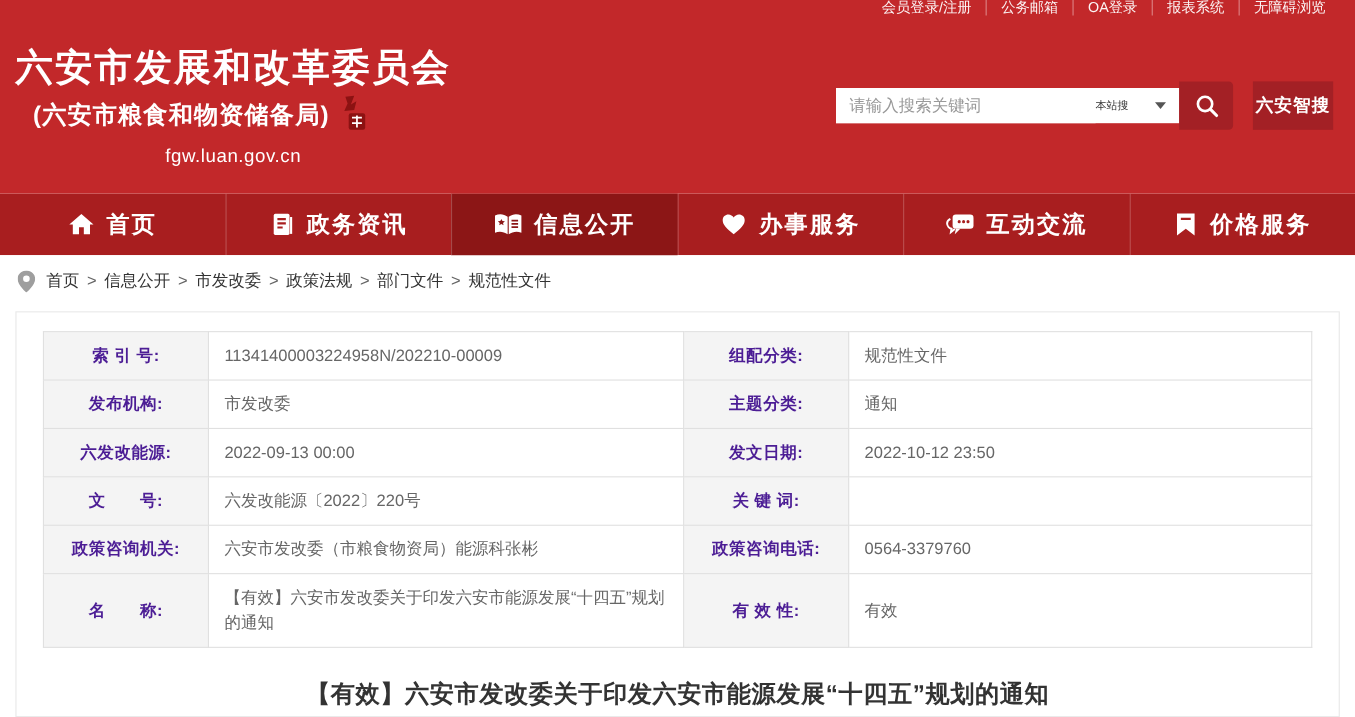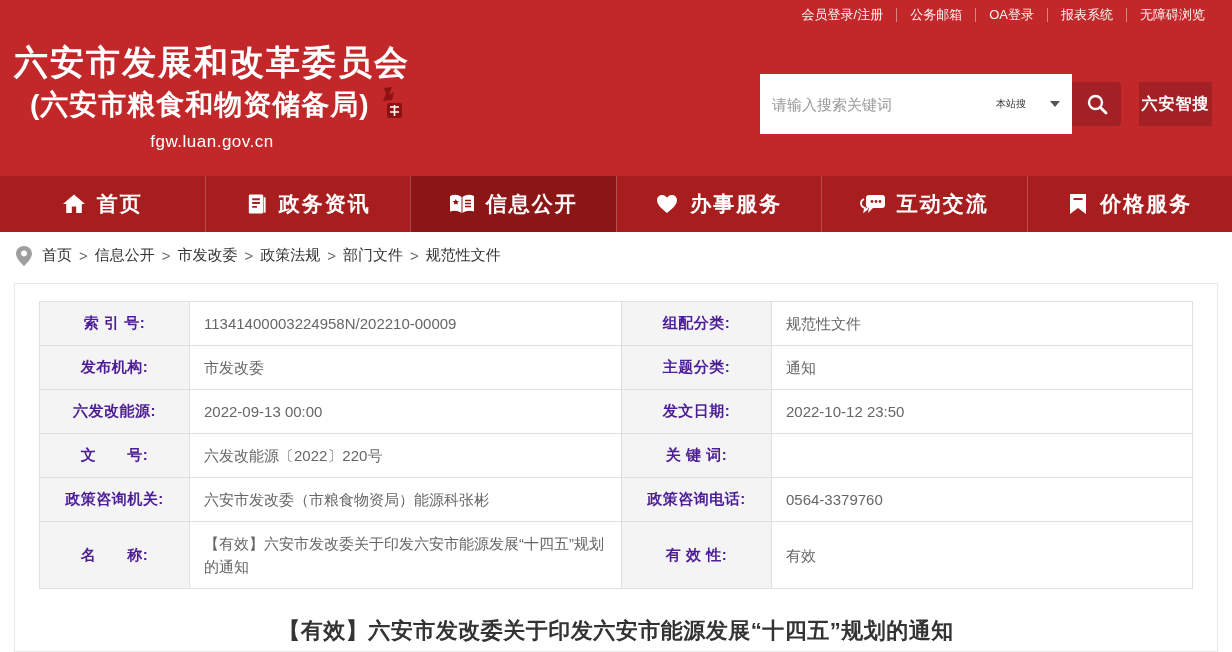--- a/index.html
+++ b/index.html
@@ -1,34 +1,34 @@
 <!DOCTYPE html>
 <html><head>
 <meta charset="utf-8">
 <style>
   * { margin:0; padding:0; box-sizing:border-box; }
   html,body { width:1232px; height:652px; overflow:hidden; background:#fff;
               font-family:"Liberation Sans","DejaVu Sans",sans-serif; }
 
   
   .masthead { position:relative; background:#c2282a; height:176px; }
-  .topbar { height:30px; display:flex; justify-content:flex-end; align-items:center; padding-right:14px; }
+  .topbar { height:30px; display:flex; justify-content:flex-end; align-items:flex-start; padding-right:14px; }
   .topbar a { color:#fff; opacity:.95; font-size:13px; text-decoration:none; padding:0 13px;
               border-left:1px solid rgba(255,255,255,.45); line-height:14px; cursor:pointer; }
   .topbar a:first-child { border-left:none; }
 
   .brand { display:inline-block; margin:10px 0 0 14px; color:#fff; }
   .brand .title { font-size:34px; font-weight:bold; letter-spacing:2px; line-height:44px; }
   .brand .subrow { display:flex; align-items:center; gap:10px; margin-left:16px; }
-  .brand .subtitle { font-size:28px; font-weight:bold; letter-spacing:1px; line-height:42px; }
+  .brand .subtitle { font-size:22px; font-weight:bold; letter-spacing:1px; line-height:42px; }
   .brand .domain { text-align:center; font-size:17px; margin-top:6px; letter-spacing:.5px; }
   .emblem { width:26px; height:34px; margin-top:-4px; }
 
   .search-row { position:absolute; top:74px; right:20px; display:flex; align-items:center; }
-  .search-box { width:312px; height:60px; background:#fff; display:flex; align-items:center; }
+  .search-box { width:312px; height:32px; background:#fff; display:flex; align-items:center; }
   .search-box input { flex:1; height:100%; border:none; outline:none; padding:0 10px 0 12px;
                       font-size:15px; color:#333; font-family:inherit; }
   .search-box input::placeholder { color:#999; }
   .scope { display:flex; align-items:center; gap:24px; font-size:10px; color:#333;
            padding-right:12px; cursor:pointer; white-space:nowrap; }
   .chev { width:0; height:0; border-left:5px solid transparent; border-right:5px solid transparent;
           border-top:6px solid #555; }
   .search-btn { width:49px; height:44px; background:#a32025; border:none; border-radius:0 4px 4px 0;
                 display:flex; align-items:center; justify-content:center; cursor:pointer; }
   .smart-btn { margin-left:18px; width:73px; height:44px; background:#a32025; border:none; border-radius:0;

